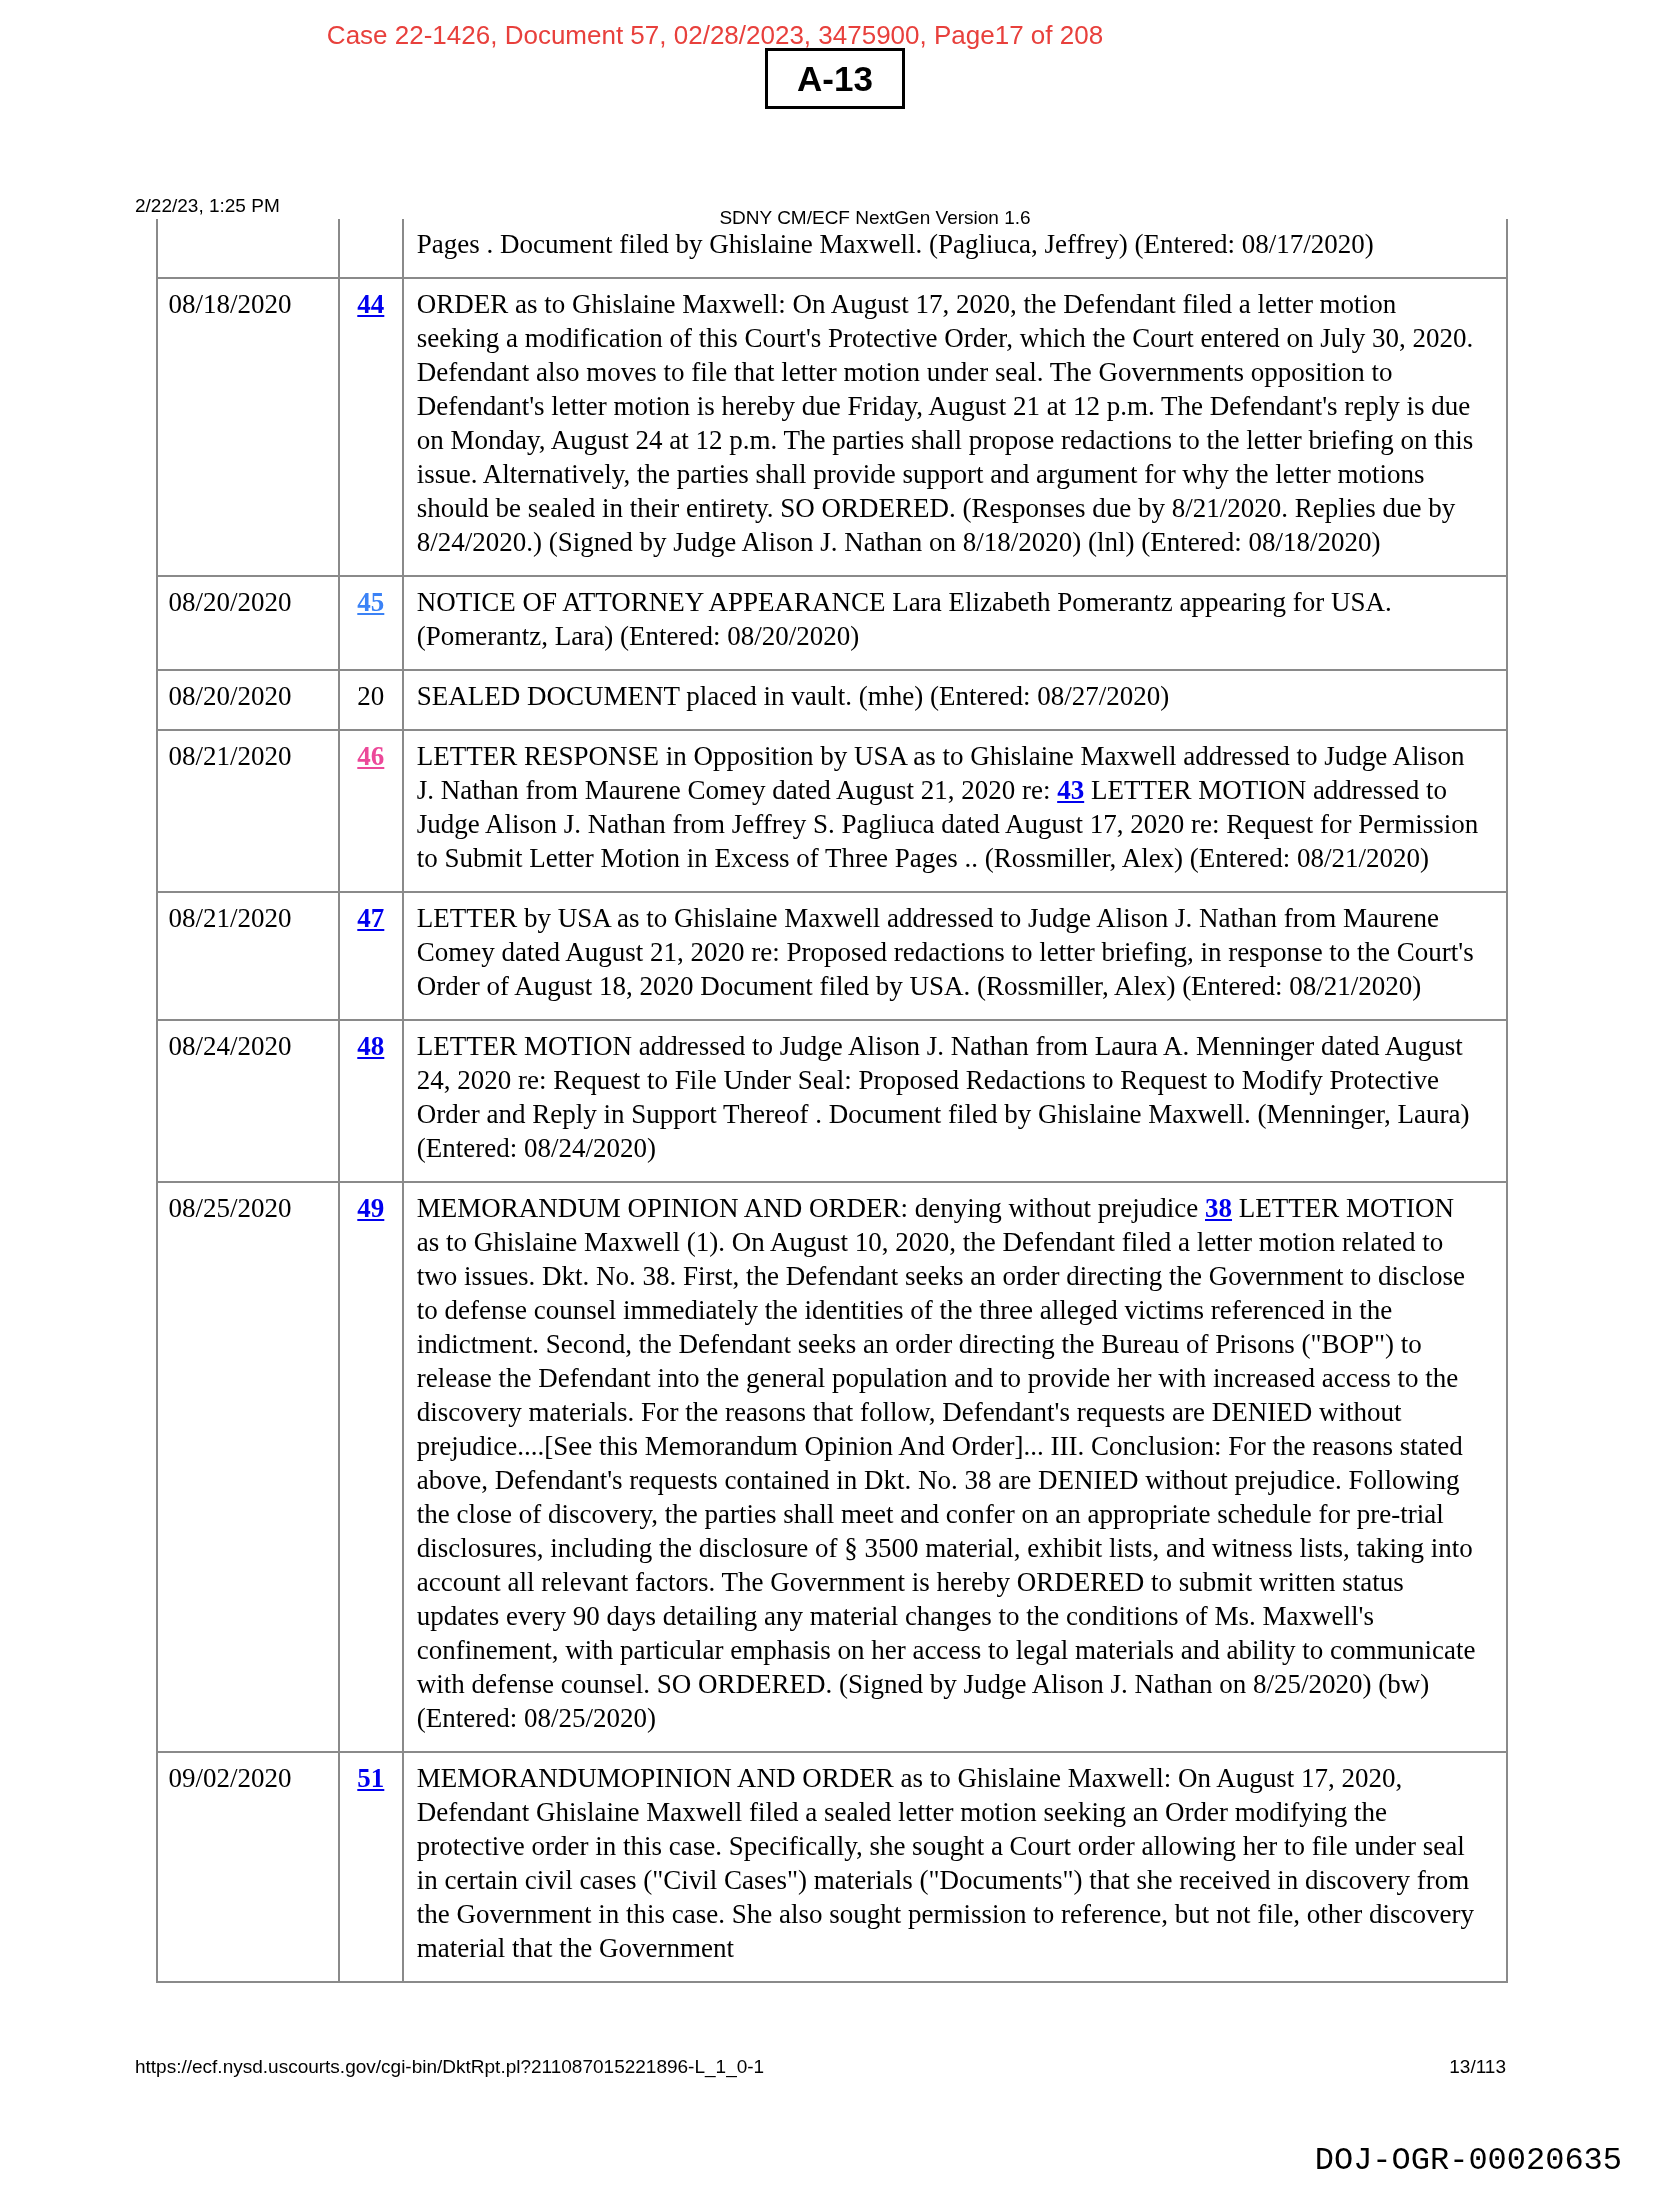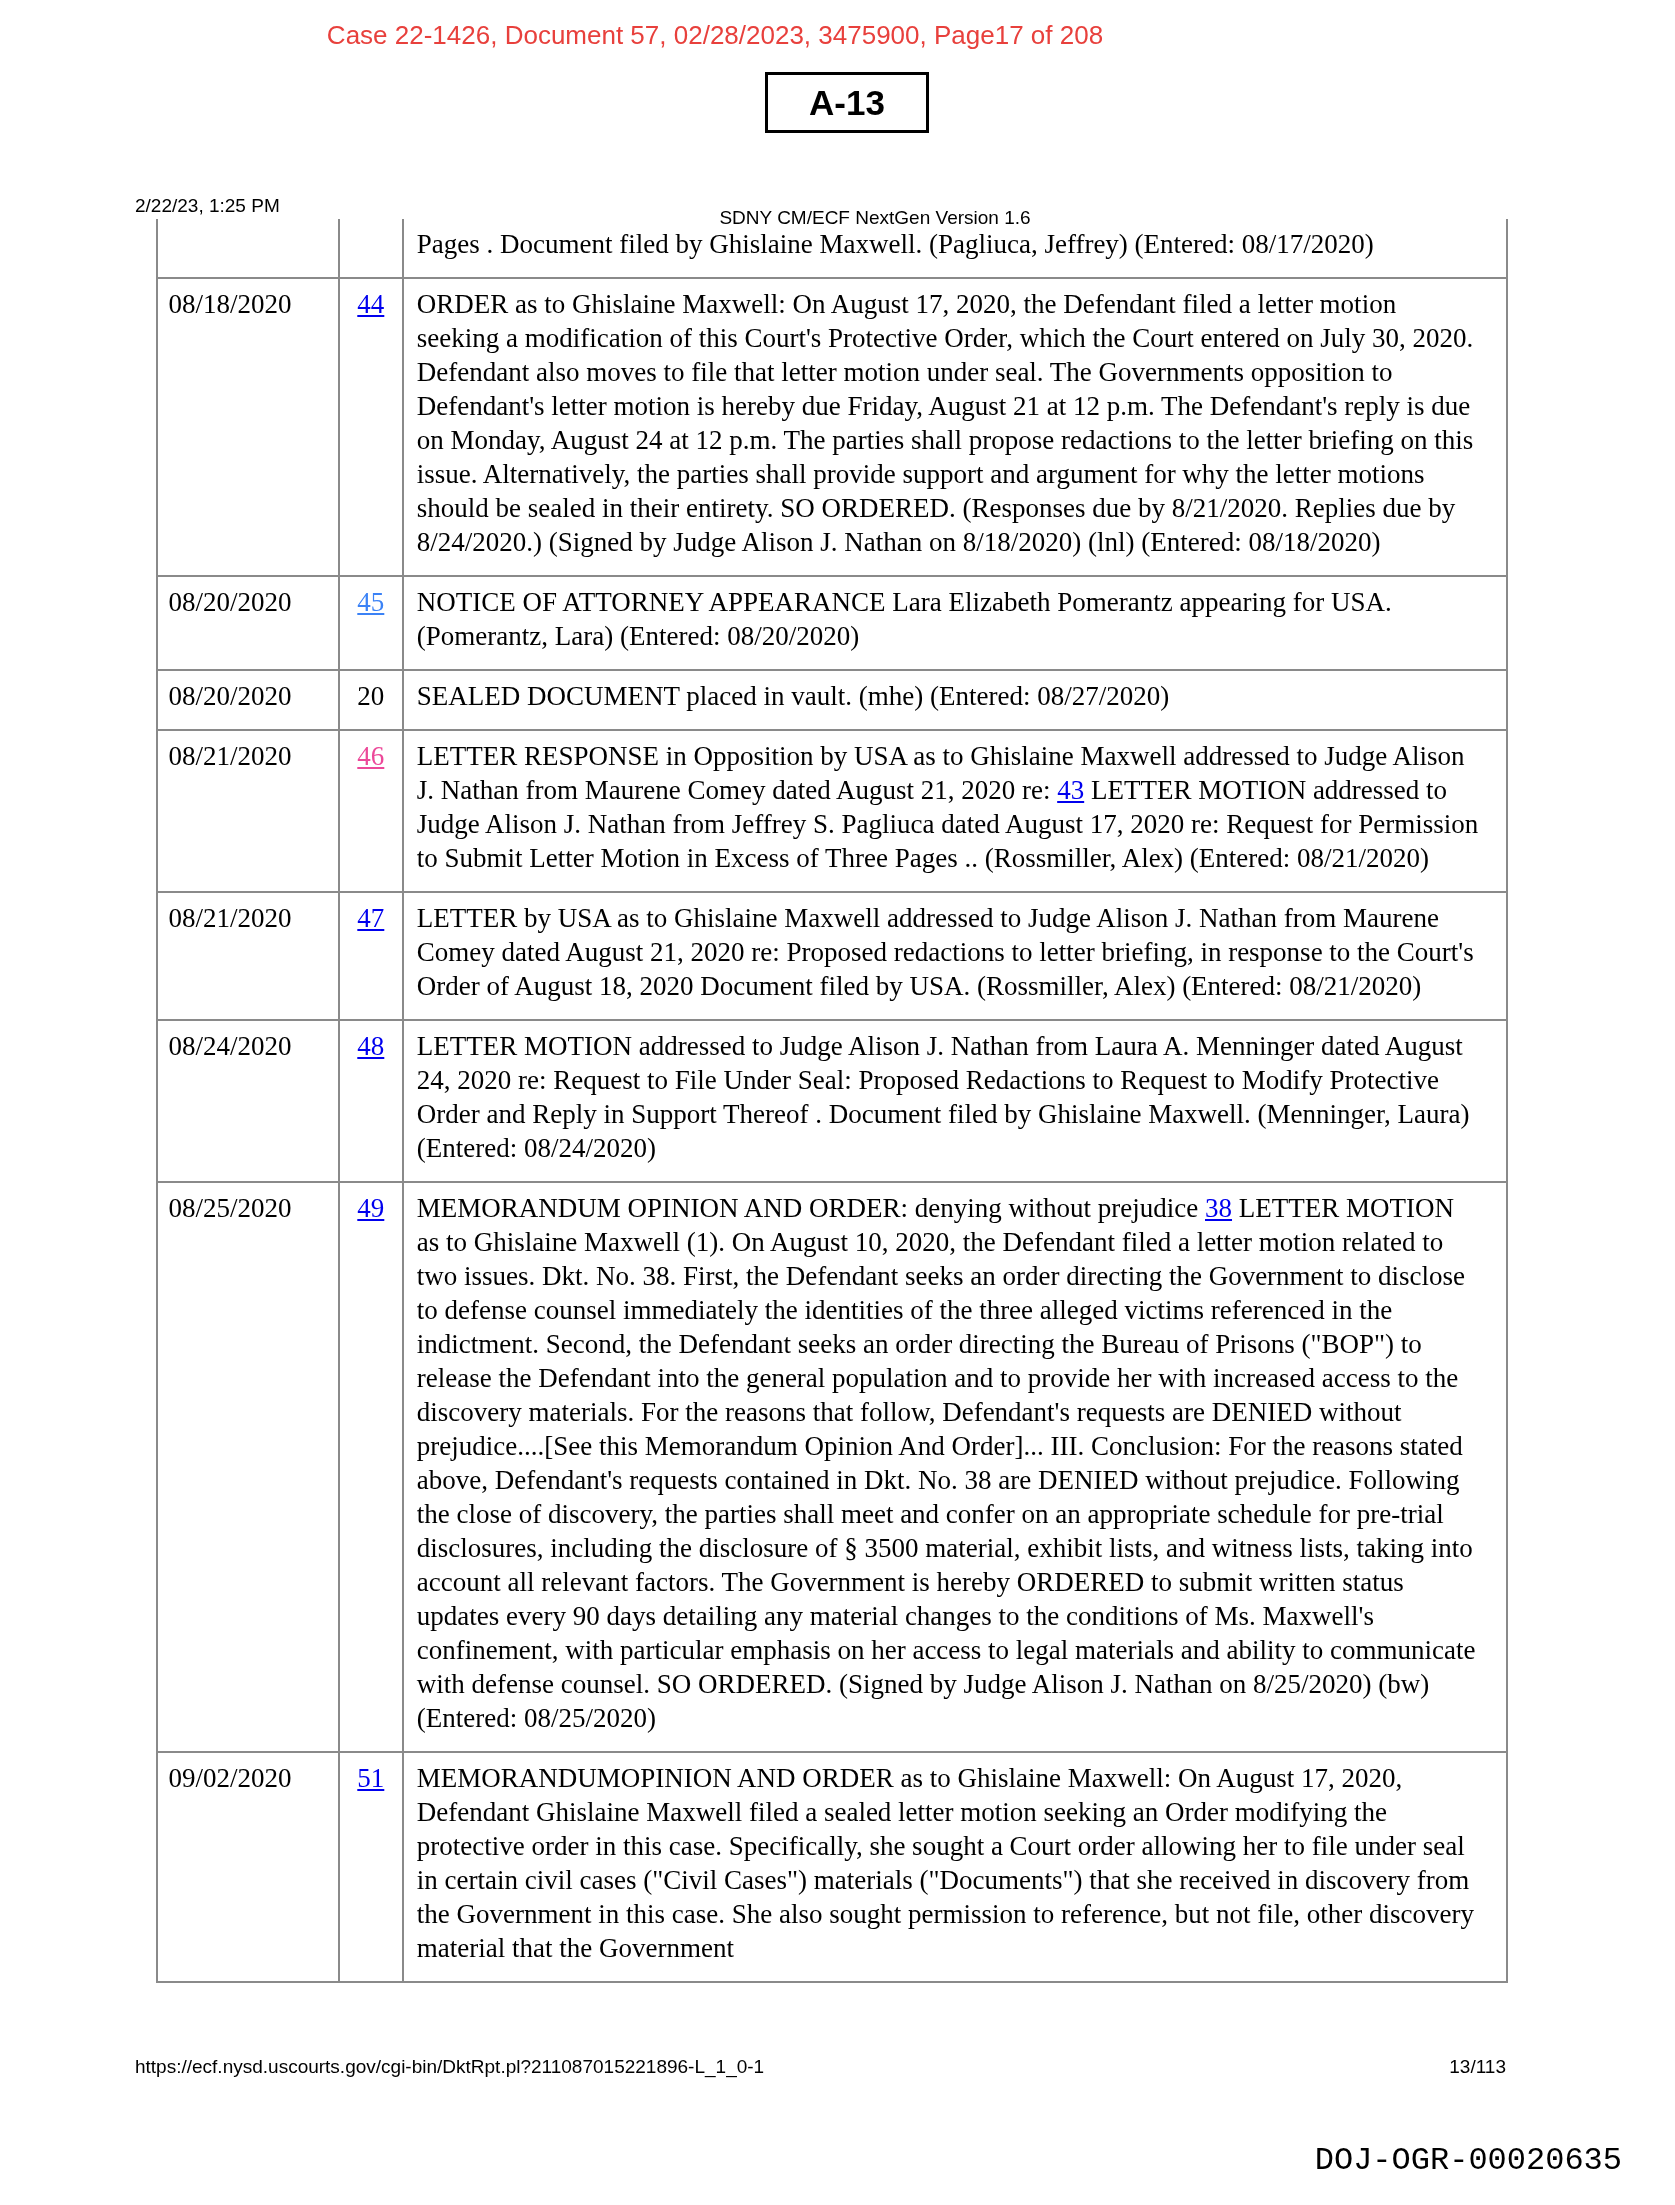--- a/index.html
+++ b/index.html
@@ -12,21 +12,21 @@
   }
   .stamp-line{
     position:absolute;top:19px;left:0;width:1430px;
     text-align:center;
     font-family:"Liberation Sans", sans-serif;
     font-size:26px;line-height:32px;
     color:#e8403c;
     white-space:nowrap;
   }
   .a13-box{
-    position:absolute;left:765px;top:72px;width:164px;height:61px;
+    position:absolute;left:765px;top:48px;width:140px;height:61px;
     border:3.3px solid #000;background:#fff;
     box-sizing:border-box;
     display:flex;align-items:center;justify-content:center;
     font-family:"Liberation Sans", sans-serif;
     font-weight:bold;font-size:35px;
   }
   .meta-datetime{
     position:absolute;left:135px;top:194px;
     font-family:"Liberation Sans", sans-serif;
     font-size:19px;line-height:24px;
@@ -49,21 +49,21 @@
   }
   table.docket td{
     border:2px solid #8a8a8a;
     vertical-align:top;
   }
   table.docket tr:first-child td{border-top:none;}
   table.docket tr + tr td{border-top:2.6px solid #868686;}
   td.c-date{width:164px;padding:8px 5.3px 8px 10.5px;white-space:nowrap;}
   td.c-num{width:62px;padding:8px 0 8px 0;text-align:center;}
   td.c-desc{padding:8px 26px 16px 13px;}
-  a.doc-link{color:#0000ee;text-decoration:underline;}
+  a.doc-link{color:#0000ee;text-decoration:underline;font-weight:bold;}
   .footer-url{
     position:absolute;left:135px;top:2056px;
     font-family:"Liberation Sans", sans-serif;
     font-size:19px;line-height:22.3px;
   }
   .footer-page{
     position:absolute;right:169px;top:2056px;
     font-family:"Liberation Sans", sans-serif;
     font-size:19px;line-height:22.3px;
   }

